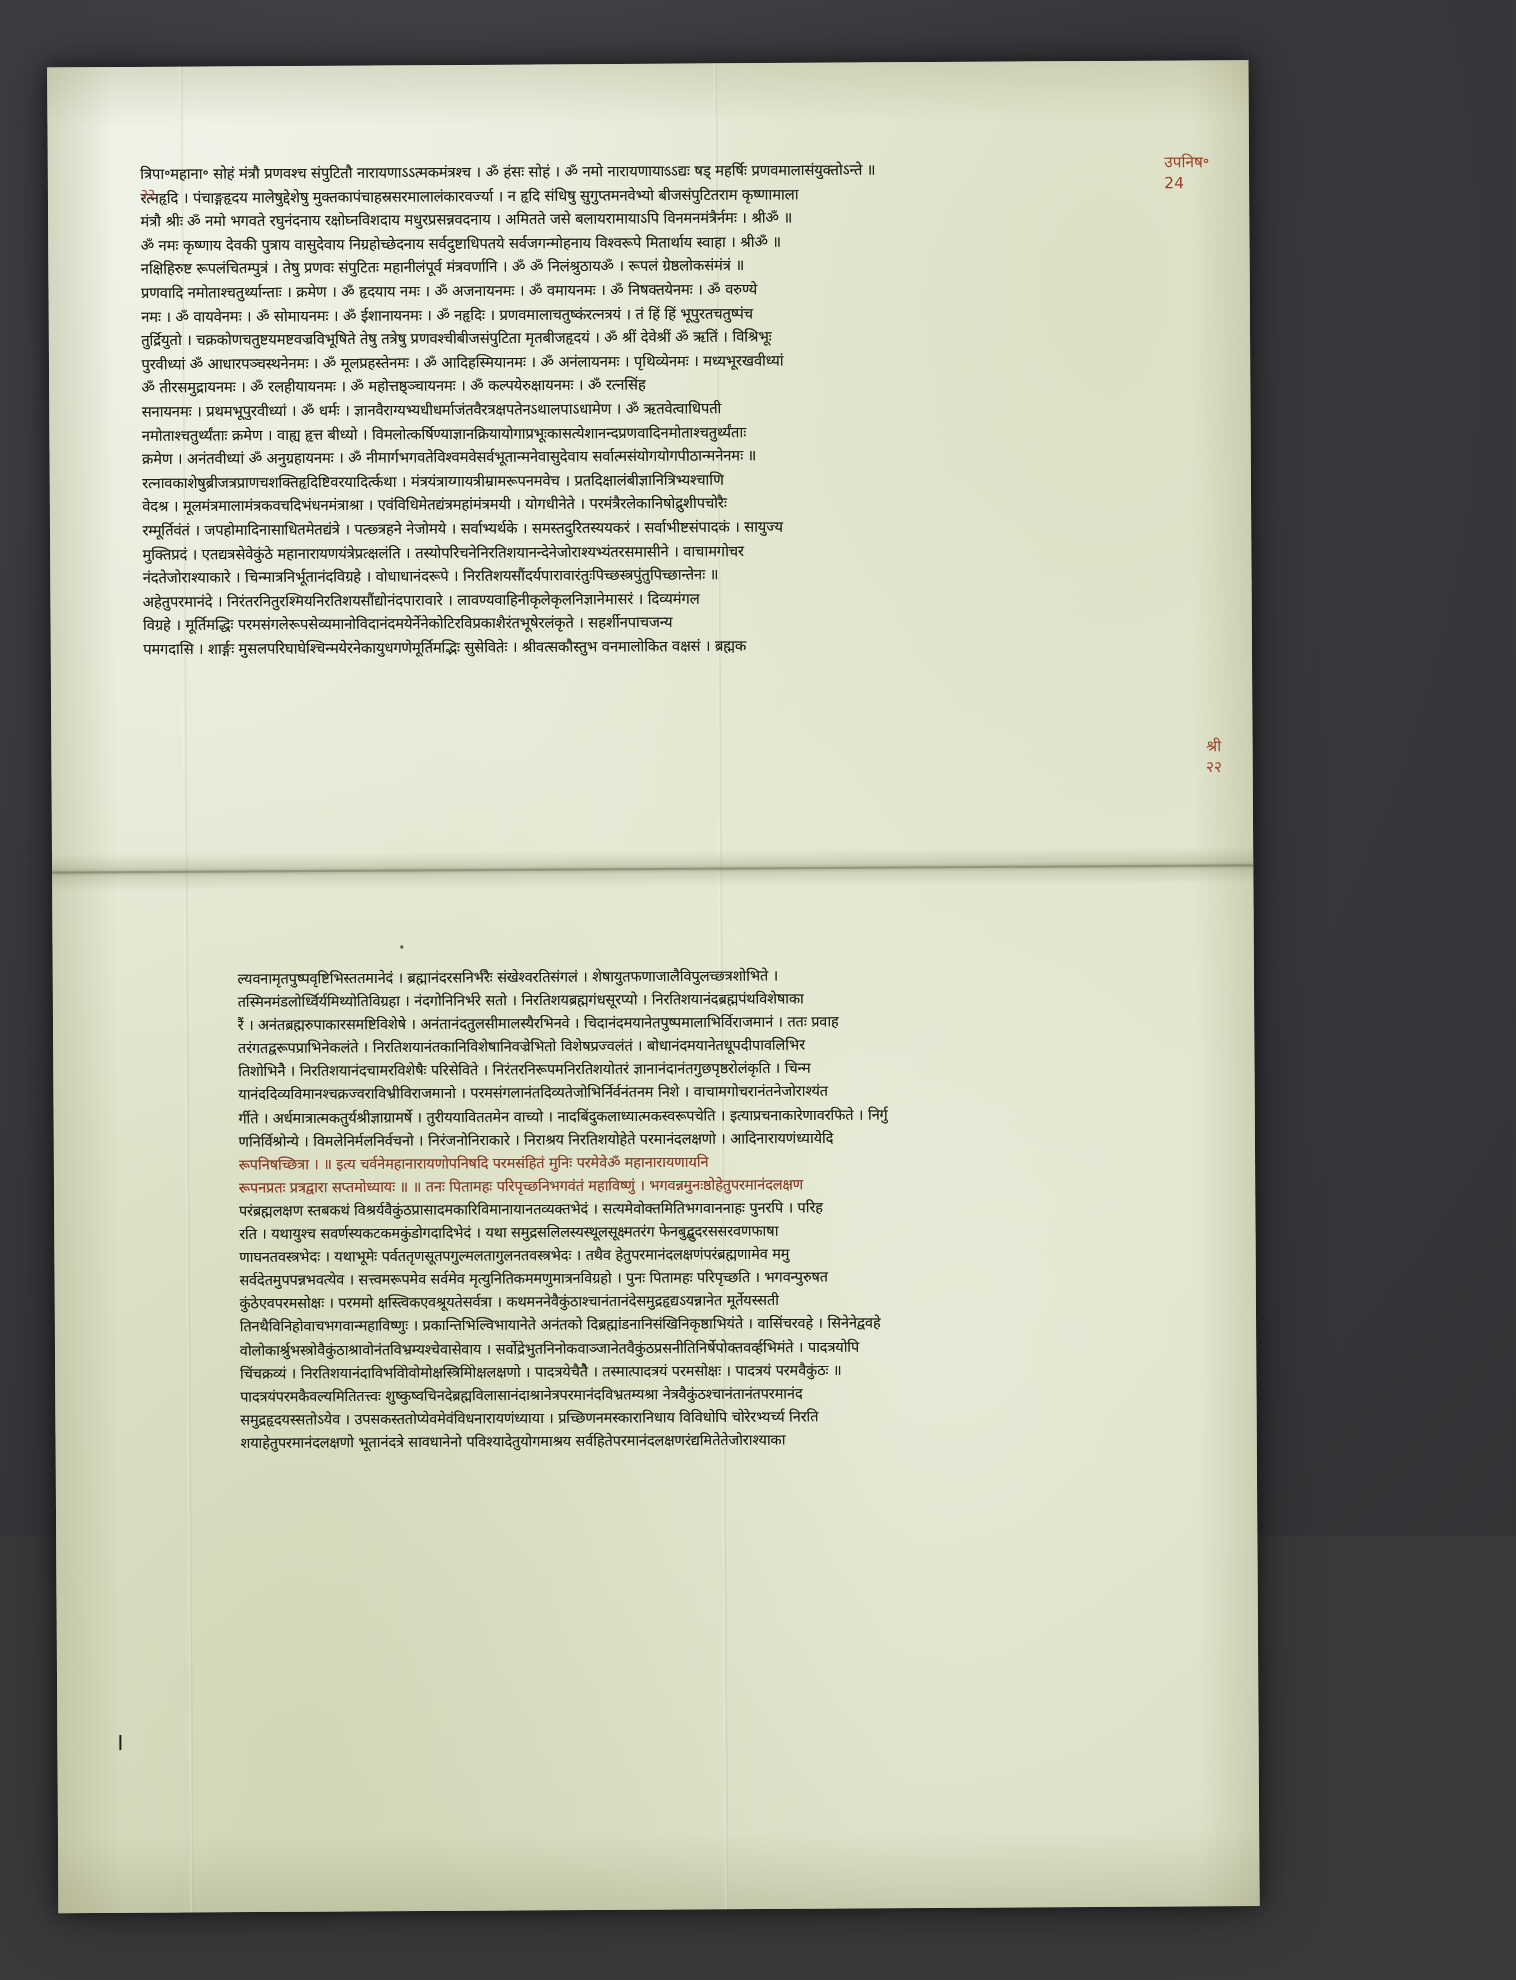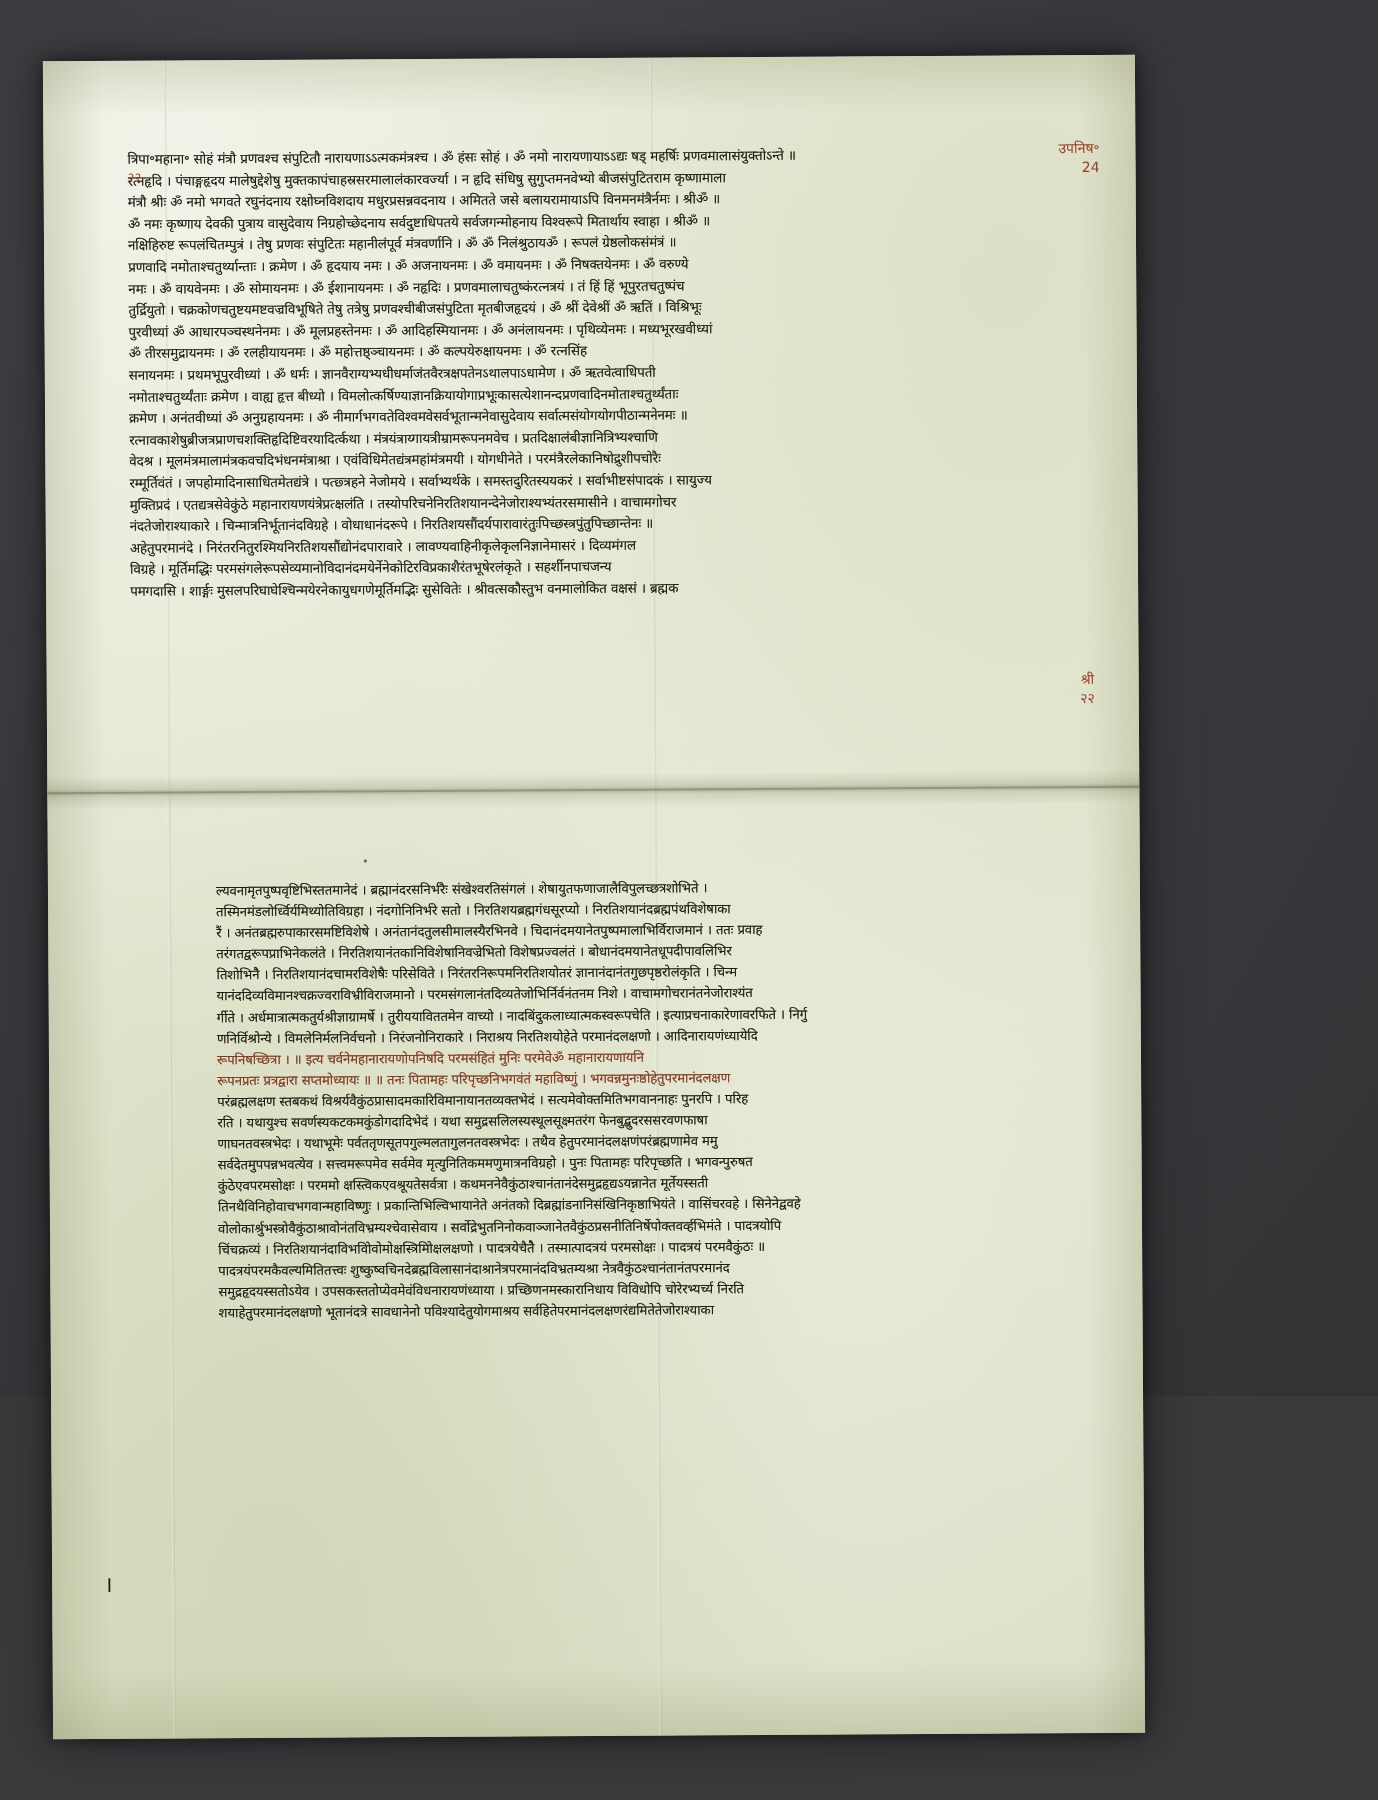--- a/index.html
+++ b/index.html
@@ -146,25 +146,25 @@
     text-align: center;
   }
   #folio-left-num {
     left: 84px;
     top: 108px;
     font-size: 13px;
   }
   #upanishad-label {
     right: 36px;
     top: 84px;
-    text-align: right;
+    text-align: left;
     line-height: 19px;
   }
   #sri-label {
-    right: 44px;
+    right: 28px;
     top: 615px;
     text-align: center;
     line-height: 19px;
   }
   #verso-mark {
     left: 52px;
     top: 1515px;
     color: #1e1c14;
     font-size: 22px;
     z-index: 9;

